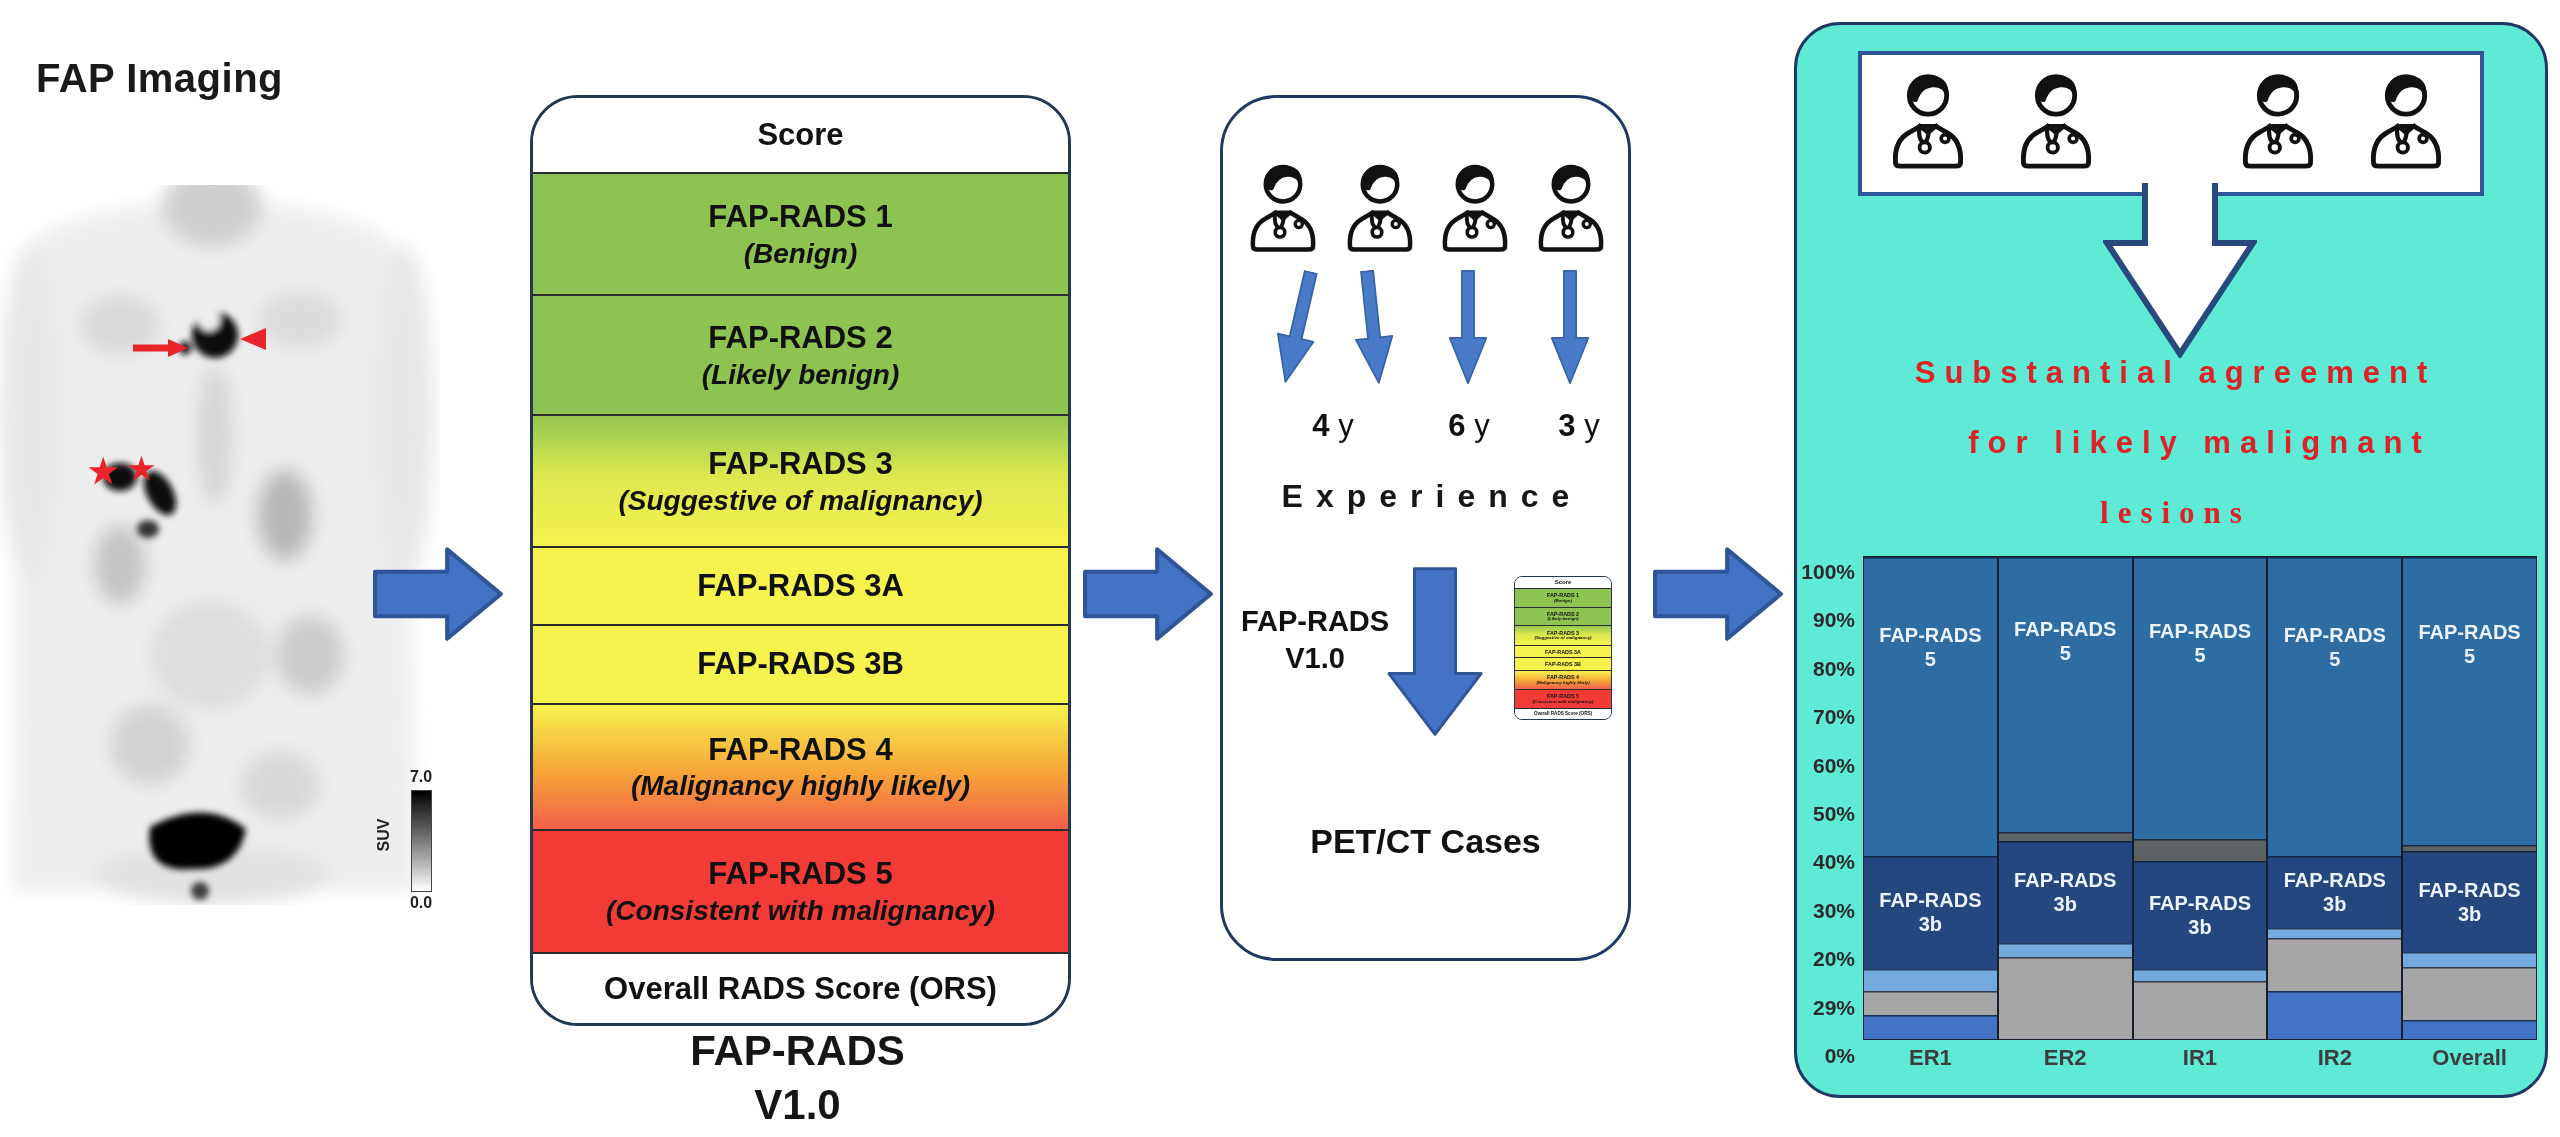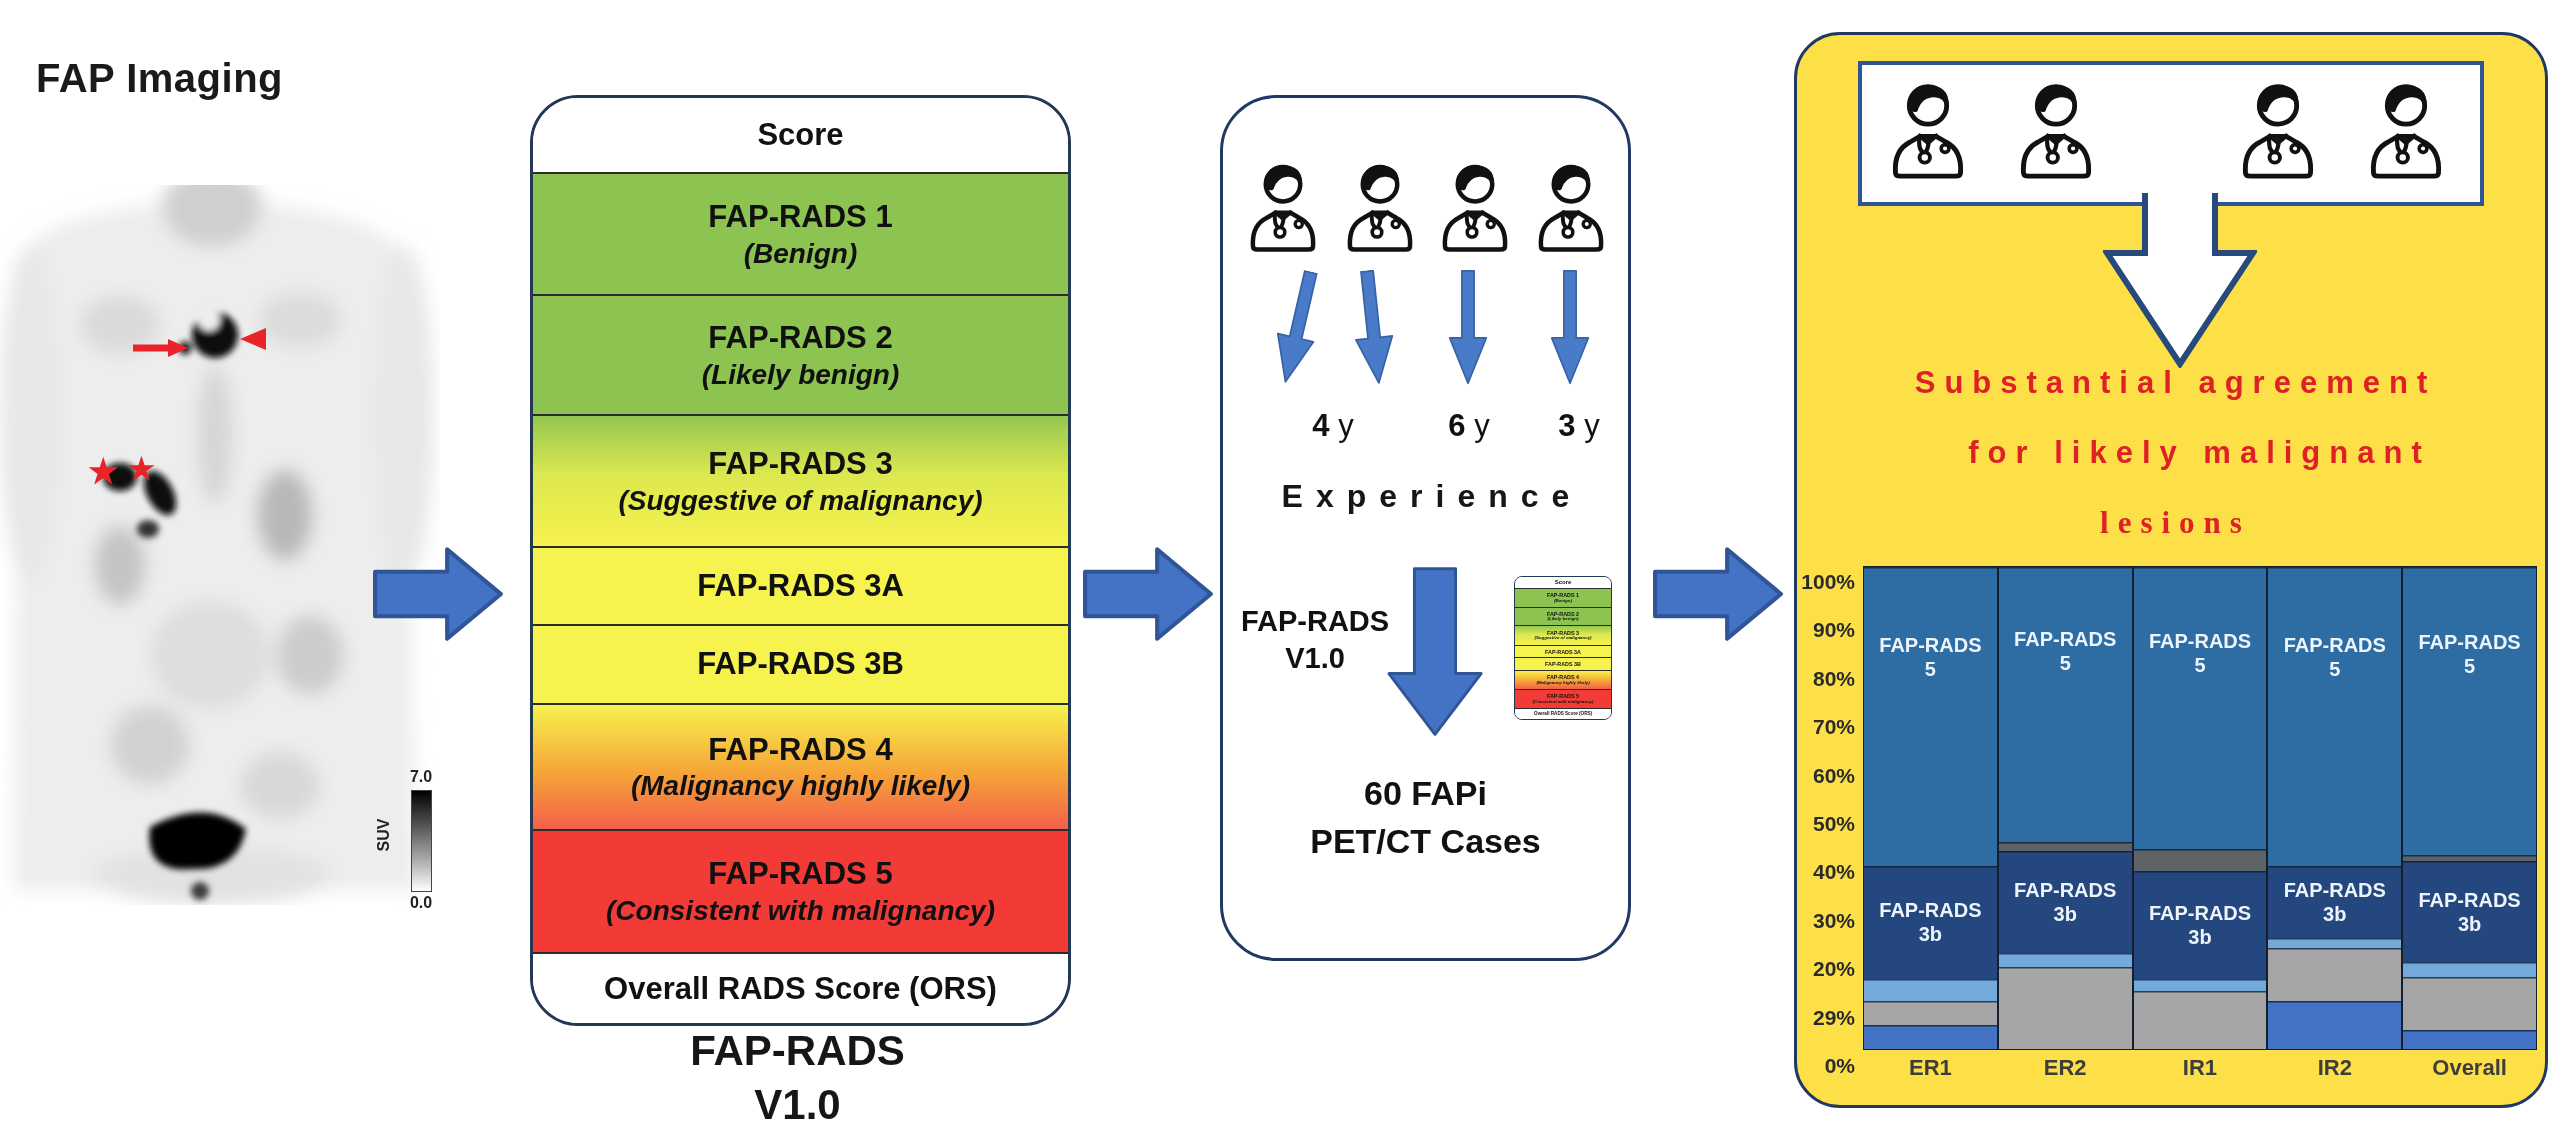--- a/index.html
+++ b/index.html
@@ -51,21 +51,21 @@
   .yr{top:310px;width:120px;text-align:center;font-size:31px;}
   .yr b{font-weight:bold;} .yr span{font-weight:normal;}
   .yr1{left:50px;} .yr2{left:186px;} .yr3{left:296px;}
   .experience{left:0;top:380px;width:100%;text-align:center;font-size:32px;font-weight:bold;letter-spacing:13px;text-indent:13px;color:#161616;}
   .rads-version{left:8px;top:505px;width:168px;text-align:center;font-size:29px;font-weight:bold;line-height:37px;}
   .big-down{left:163px;top:468px;width:98px;height:172px;}
   .cases{left:0;width:100%;text-align:center;font-size:34px;font-weight:bold;}
   .cases1{top:676px;} .cases2{top:724px;}
 
   
-  .right-panel{left:1794px;top:32px;width:748px;height:1070px;border:3.5px solid #1F3864;border-radius:46px;background:#fde047;}
+  .right-panel{left:1794px;top:22px;width:748px;height:1070px;border:3.5px solid #1F3864;border-radius:46px;background:#5eead4;}
   .docs-rect{left:61px;top:26px;width:618px;height:137px;border:4px solid #2E5597;background:#fff;}
   .r-doc{width:104px;height:108px;top:40px;}
   .r-doc1{left:79px;} .r-doc2{left:207px;} .r-doc3{left:429px;} .r-doc4{left:557px;}
   .funnel{left:306px;top:158px;width:154px;height:175px;}
   .headline{left:0;width:100%;text-align:center;font-size:31px;font-weight:bold;letter-spacing:9px;text-indent:9px;}
   .hl1{top:330px;} .hl2{top:400px;} .hl3{top:470px;}
 
   
   .yticks{left:0;top:531px;width:58px;height:484px;}
   .ytick{position:absolute;right:0;width:100%;text-align:right;transform:translateY(-50%);
@@ -279,21 +279,20 @@
           <div class="t-title">FAP-RADS 4</div>
           <div class="t-sub">(Malignancy highly likely)</div>
         </div>
         <div class="t-row" style="flex: 124 0 0px; background: rgb(242, 59, 55);">
           <div class="t-title">FAP-RADS 5</div>
           <div class="t-sub">(Consistent with malignancy)</div>
         </div>
         <div class="t-ft">Overall RADS Score (ORS)</div>
     </section>
 
-    <div class="abs cases cases1">60 FAPi</div>
     <div class="abs cases cases2">PET/CT Cases</div>
   </section>
 
   <section class="abs right-panel">
     <div class="abs docs-rect"></div>
     <svg class="abs doc r-doc r-doc1">
         <use href="#doc"></use>
       </svg>
     <svg class="abs doc r-doc r-doc2">
         <use href="#doc"></use>

